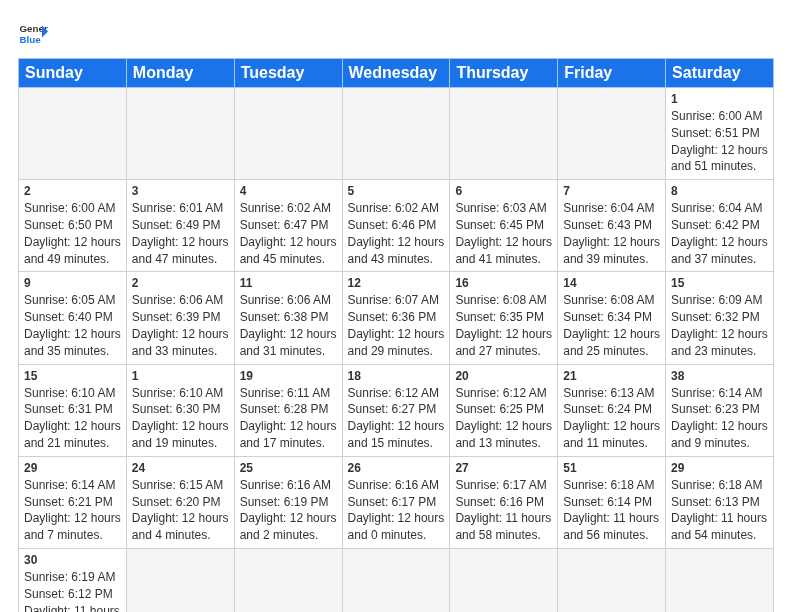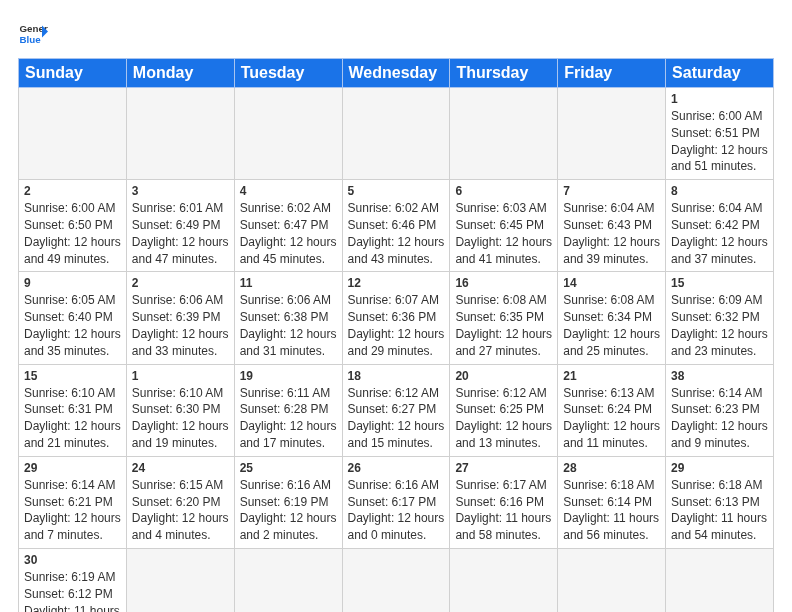--- a/index.html
+++ b/index.html
@@ -231,21 +231,21 @@
           </td>
           <td>
             <span class="day-num">26</span>
             <div class="day-info">Sunrise: 6:16 AM<br>Sunset: 6:17 PM<br>Daylight: 12 hours and 0 minutes.</div>
           </td>
           <td>
             <span class="day-num">27</span>
             <div class="day-info">Sunrise: 6:17 AM<br>Sunset: 6:16 PM<br>Daylight: 11 hours and 58 minutes.</div>
           </td>
           <td>
-            <span class="day-num">28</span>
+            <span class="day-num">51</span>
             <div class="day-info">Sunrise: 6:18 AM<br>Sunset: 6:14 PM<br>Daylight: 11 hours and 56 minutes.</div>
           </td>
           <td>
             <span class="day-num">29</span>
             <div class="day-info">Sunrise: 6:18 AM<br>Sunset: 6:13 PM<br>Daylight: 11 hours and 54 minutes.</div>
           </td>
         </tr>
         <tr>
           <td>
             <span class="day-num">30</span>

